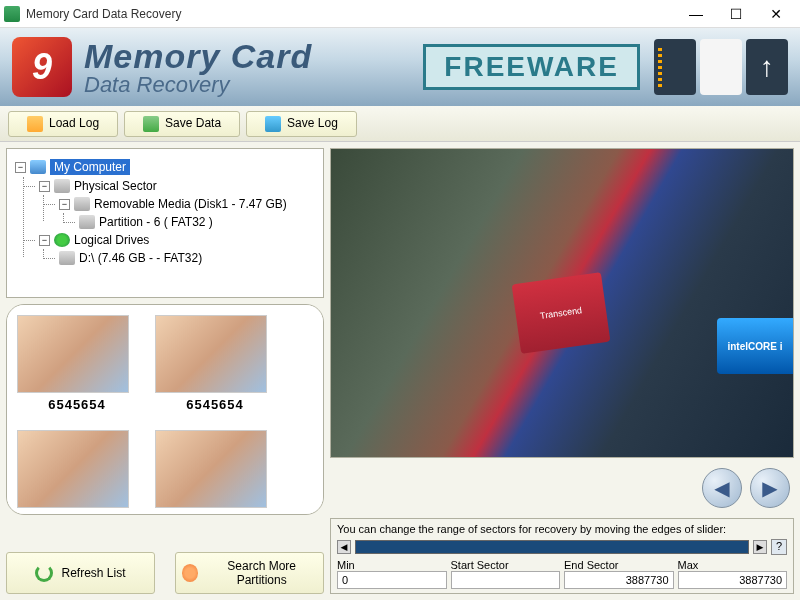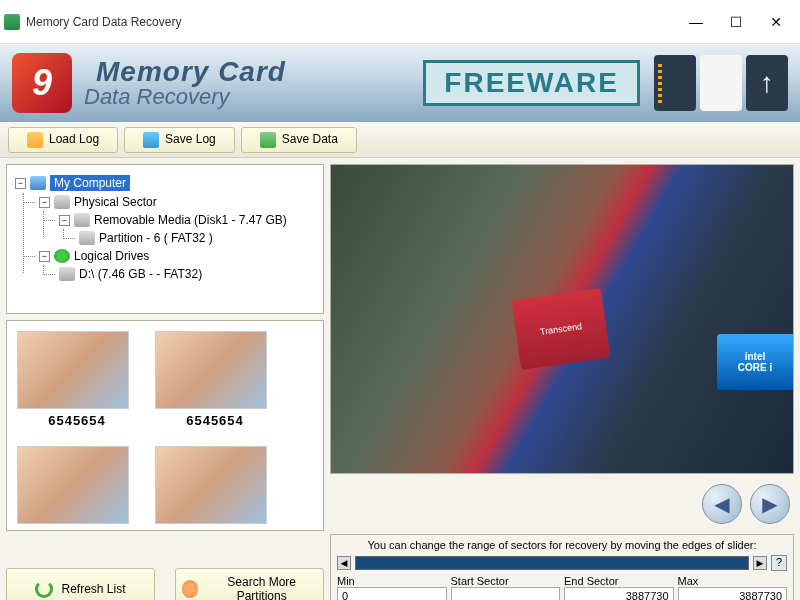--- a/index.html
+++ b/index.html
@@ -1,27 +1,27 @@
 <!DOCTYPE html>
 <html><head>
 <meta charset="utf-8">
 <style>
 * { margin: 0; padding: 0; box-sizing: border-box; font-family: 'Segoe UI', Tahoma, sans-serif; }
 body { background: #fff; width: 800px; height: 600px; overflow: hidden; }
 
-.titlebar { height: 44px; background: #fff; border-bottom: 1px solid #ddd; display: flex; align-items: center; padding: 0 4px; }
+.titlebar { height: 28px; background: #fff; border-bottom: 1px solid #ddd; display: flex; align-items: center; padding: 0 4px; }
 .titlebar-icon { width: 16px; height: 16px; background: linear-gradient(#4a6, #284); margin-right: 6px; border-radius: 2px; }
 .titlebar-text { font-size: 12px; color: #333; flex: 1; }
 .win-controls { display: flex; gap: 0; }
 .win-btn { width: 40px; height: 28px; display: flex; align-items: center; justify-content: center; font-size: 14px; cursor: pointer; }
 
 .header { height: 78px; background: linear-gradient(180deg, #e8f0f5 0%, #c5d8e5 40%, #8aa8c0 100%); display: flex; align-items: center; padding: 0 12px; position: relative; }
 .logo { width: 60px; height: 60px; background: linear-gradient(135deg, #e53 0%, #a12 100%); border-radius: 8px; display: flex; align-items: center; justify-content: center; color: #fff; font-size: 36px; font-weight: bold; font-style: italic; margin-right: 12px; }
 .header-title { flex: 1; }
-.header-title .line1 { font-size: 28px; font-weight: bold; color: #3a5a7a; font-style: italic; letter-spacing: 1px; margin-left: 12px; }
+.header-title .line1 { font-size: 34px; font-weight: bold; color: #3a5a7a; font-style: italic; letter-spacing: 1px; }
 .header-title .line2 { font-size: 22px; color: #4a6a8a; font-style: italic; margin-top: -4px; }
 .freeware-badge { background: #d0e8ec; border: 3px solid #2a7a8a; padding: 4px 18px; font-size: 28px; font-weight: bold; color: #2a7a8a; letter-spacing: 2px; margin-right: 14px; }
 .card-icons { display: flex; gap: 4px; }
 .card-icon { width: 42px; height: 56px; background: #2a3a4a; border-radius: 4px; position: relative; }
 .card-icon.yellow::before { content: ''; position: absolute; left: 4px; top: 8px; width: 4px; height: 40px; background: repeating-linear-gradient(0deg, #fa0 0 3px, transparent 3px 6px); }
 .card-icon.white { background: #f5f5f5; }
 .card-icon.upload::after { content: '↑'; position: absolute; inset: 0; display: flex; align-items: center; justify-content: center; color: #fff; font-size: 28px; font-weight: bold; }
 
 .toolbar { height: 36px; background: linear-gradient(#f8f8f0, #e8e8d8); border-bottom: 1px solid #ccc; display: flex; align-items: center; padding: 4px 8px; gap: 6px; }
 .tool-btn { background: linear-gradient(#fefee8, #f0f0d0); border: 1px solid #c0c0a0; border-radius: 3px; padding: 4px 18px; font-size: 12px; cursor: pointer; display: flex; align-items: flex-start; gap: 6px; }
@@ -40,41 +40,41 @@
 .tree-children::before { content: ''; position: absolute; left: -12px; top: 0; bottom: 10px; border-left: 1px dotted #888; }
 .tree-node::before { content: ''; width: 12px; border-top: 1px dotted #888; margin-left: -12px; }
 .tree-root::before { display: none; }
 .expander { width: 11px; height: 11px; border: 1px solid #888; font-size: 9px; line-height: 9px; text-align: center; background: #fff; cursor: pointer; }
 .node-icon { width: 16px; height: 14px; }
 .icon-computer { background: linear-gradient(#8cf, #48c); border-radius: 2px; }
 .icon-drive { background: linear-gradient(#ddd, #aaa); border-radius: 2px; }
 .icon-logical { background: radial-gradient(circle, #4c4 40%, #284); border-radius: 50%; }
 .node-label.selected { background: #2a70d0; color: #fff; padding: 1px 4px; }
 
-.thumbs-panel { flex: 1; padding: 10px; overflow-y: scroll; display: flex; flex-wrap: wrap; gap: 18px; align-content: flex-start; }
+.thumbs-panel { flex: 1; padding: 10px; overflow-y: scroll; display: flex; flex-wrap: wrap; gap: 18px; align-content: flex-start; border-radius: 18px; }
 .thumb { width: 120px; text-align: center; }
 .thumb-img { width: 112px; height: 78px; border: 1px solid #ccc; background: linear-gradient(135deg, #f0d0b0, #d0a080, #a0c0e0); display: flex; align-items: center; justify-content: center; font-size: 10px; color: #666; }
 .thumb-label { font-size: 13px; font-weight: bold; margin-top: 4px; letter-spacing: 1px; }
 
 .bottom-btns { display: flex; gap: 20px; margin-top: 31px; }
 .bottom-btn { flex: 1; background: linear-gradient(#fefee8, #f0f0d0); border: 1px solid #c0c0a0; border-radius: 3px; padding: 6px; font-size: 12px; cursor: pointer; display: flex; align-items: center; justify-content: center; gap: 8px; }
 .icon-refresh { width: 18px; height: 18px; border: 3px solid #4a4; border-radius: 50%; border-top-color: transparent; }
 .icon-search { width: 18px; height: 18px; background: radial-gradient(circle, #fa6 40%, #e73); border-radius: 50%; }
 
 .right-col { flex: 1; display: flex; flex-direction: column; gap: 6px; }
 .preview-panel { flex: 1; background: linear-gradient(120deg, #3a4a3a 0%, #5a6a5a 30%, #8a5a4a 45%, #c03040 50%, #304890 55%, #2a3a4a 70%, #1a2a3a 100%); border: 1px solid #b0b0a0; position: relative; overflow: hidden; }
-.intel-sticker { position: absolute; right: 0; top: 55%; width: 76px; height: 56px; background: linear-gradient(#3af, #05a); border-radius: 4px 0 0 4px; display: flex; flex-direction: column; align-items: center; justify-content: center; color: #fff; font-size: 10px; font-weight: bold; }
+.intel-sticker { position: absolute; right: 0; top: 55%; width: 76px; height: 56px; background: linear-gradient(#3af, #05a); border-radius: 4px 0 0 4px; display: flex; flex-direction: row; align-items: center; justify-content: center; color: #fff; font-size: 10px; font-weight: bold; }
 .intel-sticker .core { font-size: 10px; color: #fff; }
 .sd-card-overlay { position: absolute; left: 40%; top: 42%; width: 90px; height: 70px; background: linear-gradient(#d03040, #a02030); border-radius: 4px; transform: rotate(-8deg); display: flex; align-items: center; justify-content: center; color: #fff; font-size: 9px; }
 
 .nav-arrows { display: flex; justify-content: flex-end; gap: 8px; padding: 4px; }
 .nav-arrow { width: 40px; height: 40px; border-radius: 50%; background: radial-gradient(circle at 30% 30%, #e8f0f8, #a0b8d0); border: 1px solid #8090a0; display: flex; align-items: center; justify-content: center; cursor: pointer; font-size: 20px; color: #3a5a8a; }
 
 .sector-panel { border: 1px solid #b0b0a0; background: #f4f4ec; padding: 4px 6px; font-size: 11px; }
-.sector-hint { margin-bottom: 4px; text-align: center; }
+.sector-hint { margin-bottom: 4px; }
 .slider-row { display: flex; align-items: center; gap: 4px; margin-bottom: 4px; }
 .slider-arrow { width: 14px; height: 14px; border: 1px solid #888; background: #ddd; font-size: 9px; text-align: center; line-height: 12px; cursor: pointer; }
 .slider-track { flex: 1; height: 14px; background: #1a4a7a; border: 1px solid #666; }
 .help-btn { width: 16px; height: 16px; border: 1px solid #888; background: #e0e8f0; text-align: center; font-size: 11px; cursor: pointer; }
 .sector-fields { display: flex; gap: 4px; }
 .sector-field { flex: 1; }
 .sector-field label { display: block; font-size: 11px; }
 .sector-field input { width: 100%; border: 1px solid #aaa; padding: 2px 4px; font-size: 11px; text-align: right; }
 .sector-field:first-child input { text-align: left; }
 </style>
@@ -104,26 +104,26 @@
     <div class="card-icon upload"></div>
   </div>
 </div>
 
 <div class="toolbar">
   <button class="tool-btn">
     <span class="icon icon-load"></span>
     <span>Load Log</span>
   </button>
   <button class="tool-btn">
+    <span class="icon icon-data"></span>
+    <span>Save Data</span>
+  </button>
+  <button class="tool-btn">
     <span class="icon icon-save"></span>
     <span>Save Log</span>
-  </button>
-  <button class="tool-btn">
-    <span class="icon icon-data"></span>
-    <span>Save Data</span>
   </button>
 </div>
 
 <div class="main">
   <div class="left-col">
     <div class="panel tree-panel">
       <div class="tree-node tree-root">
         <span class="expander">−</span>
         <span class="node-icon icon-computer"></span>
         <span class="node-label selected">My Computer</span>

